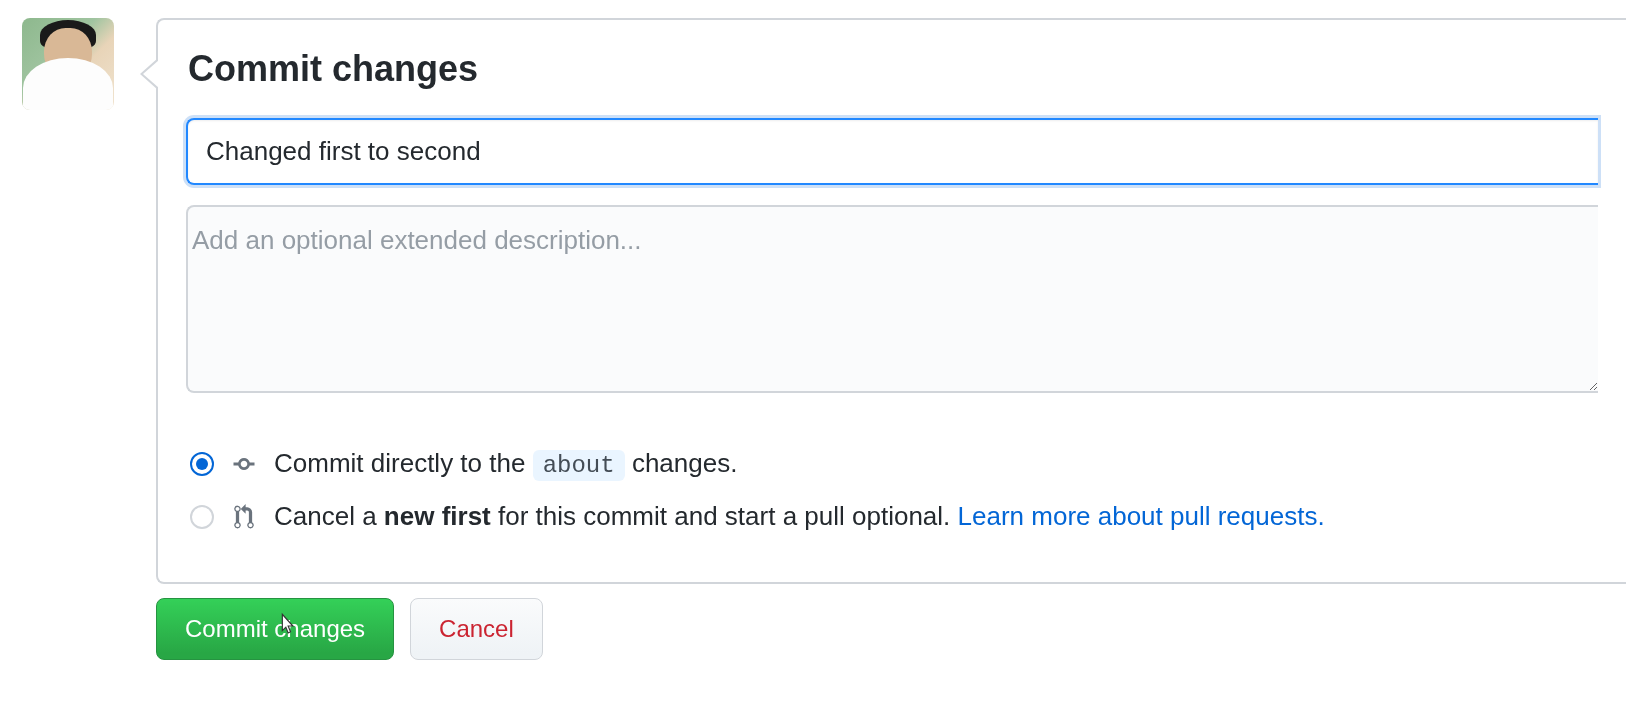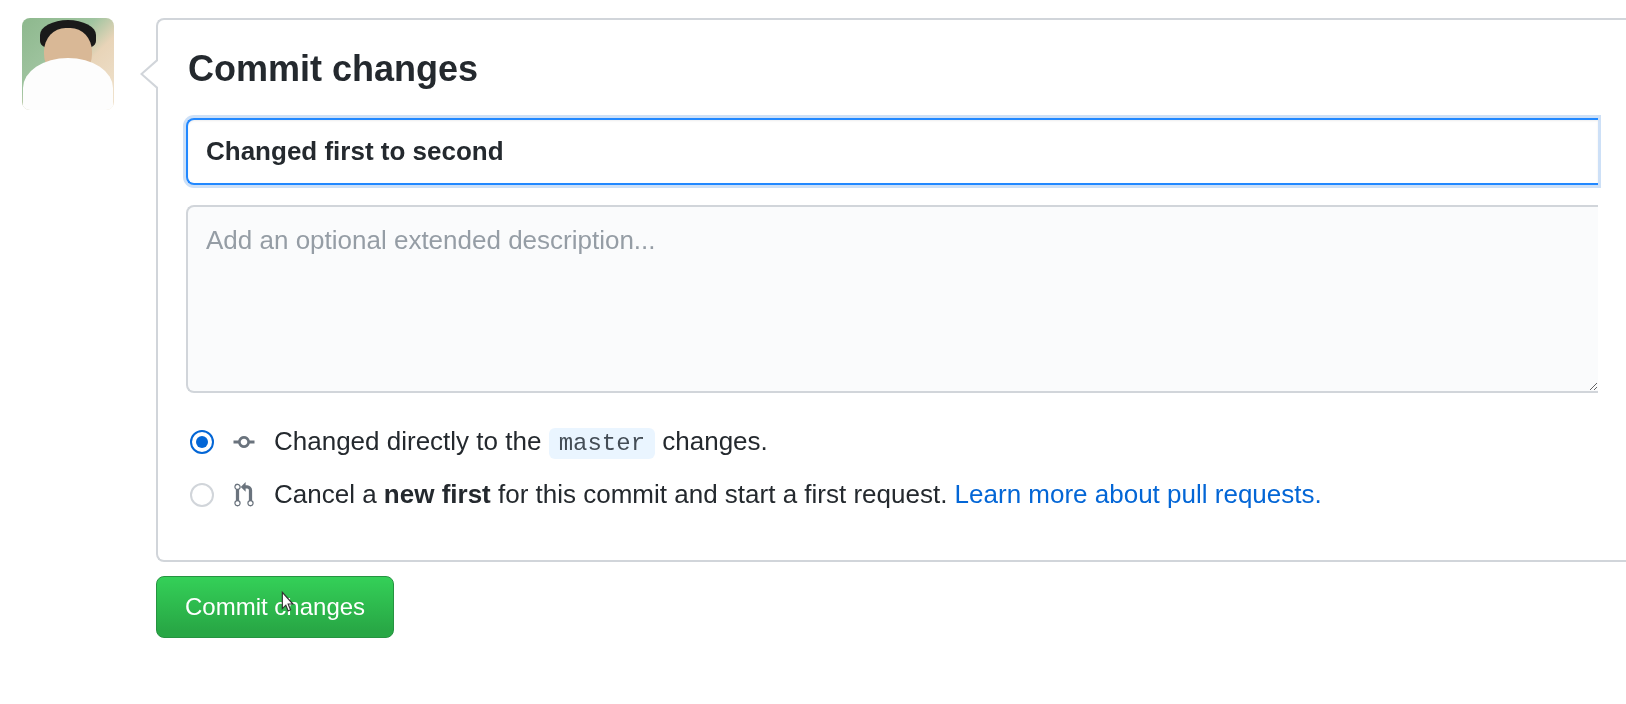--- a/index.html
+++ b/index.html
@@ -104,36 +104,35 @@
       padding: 16px 18px;
       font-size: 26px;
       color: #24292e;
       border: 2px solid #2188ff;
       border-right: none;
       border-radius: 8px 0 0 8px;
       box-shadow: inset 0 1px 2px rgba(27,31,35,0.075), 0 0 0 3px rgba(3,102,214,0.2);
       outline: none;
       margin-bottom: 20px;
       background: #fff;
-      font-weight: bold;
     }
     .commit-description {
       width: 100%;
       min-height: 188px;
-      padding: 18px 18px;
+      padding: 18px 4px;
       font-size: 26px;
       color: #24292e;
       border: 2px solid #d1d5da;
       border-right: none;
       border-radius: 8px 0 0 8px;
       background: #fafbfc;
       outline: none;
       resize: vertical;
       font-family: inherit;
-      margin-bottom: 30px;
+      margin-bottom: 52px;
     }
     .commit-description::placeholder {
       color: #959da5;
     }
     .branch-options {
       padding-left: 4px;
     }
     .radio-option {
       display: flex;
       align-items: center;
@@ -246,43 +245,44 @@
       <div class="branch-options">
 
         <label class="radio-option">
           <span class="radio checked"></span>
           <span class="branch-icon">
             <svg viewBox="0 0 14 16" width="24" height="24">
                 <path fill-rule="evenodd" d="M10.86 7c-.45-1.72-2-3-3.86-3-1.86 0-3.41 1.28-3.86 3H0v2h3.14c.45 1.72 2 3 3.86 3 1.86 0 3.41-1.28 3.86-3H14V7h-3.14zM7 10.2c-1.22 0-2.2-.98-2.2-2.2 0-1.22.98-2.2 2.2-2.2 1.22 0 2.2.98 2.2 2.2 0 1.22-.98 2.2-2.2 2.2z"></path>
               </svg>
           </span>
           <span class="option-text">
-            <span>Changed directly to the </span><span class="branch-name">master</span><span> changes.</span>
+            <span>Commit directly to the </span><span class="branch-name">about</span><span> changes.</span>
           </span>
         </label>
 
         <label class="radio-option">
           <span class="radio"></span>
           <span class="branch-icon">
             <svg viewBox="0 0 12 16" width="22" height="26">
                 <path fill-rule="evenodd" d="M11 11.28V5c-.03-.78-.34-1.47-.94-2.06C9.46 2.35 8.78 2.03 8 2H7V0L4 3l3 3V4h1c.27.02.48.11.69.31.21.2.3.42.31.69v6.28A1.993 1.993 0 0010 15a1.993 1.993 0 001-3.72zm-1 2.92c-.66 0-1.2-.55-1.2-1.2 0-.65.55-1.2 1.2-1.2.65 0 1.2.55 1.2 1.2 0 .65-.55 1.2-1.2 1.2zM4 3c0-1.11-.89-2-2-2a1.993 1.993 0 00-1 3.72v6.56A1.993 1.993 0 002 15a1.993 1.993 0 001-3.72V4.72c.59-.34 1-.98 1-1.72zm-.8 10c0 .66-.55 1.2-1.2 1.2-.65 0-1.2-.55-1.2-1.2 0-.65.55-1.2 1.2-1.2.65 0 1.2.55 1.2 1.2zM2 4.2C1.34 4.2.8 3.65.8 3c0-.65.55-1.2 1.2-1.2.65 0 1.2.55 1.2 1.2 0 .65-.55 1.2-1.2 1.2z"></path>
               </svg>
           </span>
           <span class="option-text">
-            <span>Cancel a </span><strong>new first</strong><span> for this commit and start a first request. </span><a href="#" class="learn-link">Learn more about pull requests.</a>
+            <span>Cancel a </span><strong>new first</strong><span> for this commit and start a pull optional. </span><a href="#" class="learn-link">Learn more about pull requests.</a>
           </span>
         </label>
 
       </div>
     </div>
   </div>
 </div>
 
 <div class="form-actions">
   <button class="btn btn-primary">
     <span>Commit changes</span>
     <span class="cursor-icon">
       <svg width="28" height="28" viewBox="0 0 24 24">
           <path fill="#fff" stroke="#333" stroke-width="1" d="M8 2 L8 16 L11 13 L13 18 L15 17 L13 12 L17 12 Z"></path>
         </svg>
     </span>
   </button>
+  <button class="btn btn-danger">Cancel</button>
 </div>
 
 </body></html>

